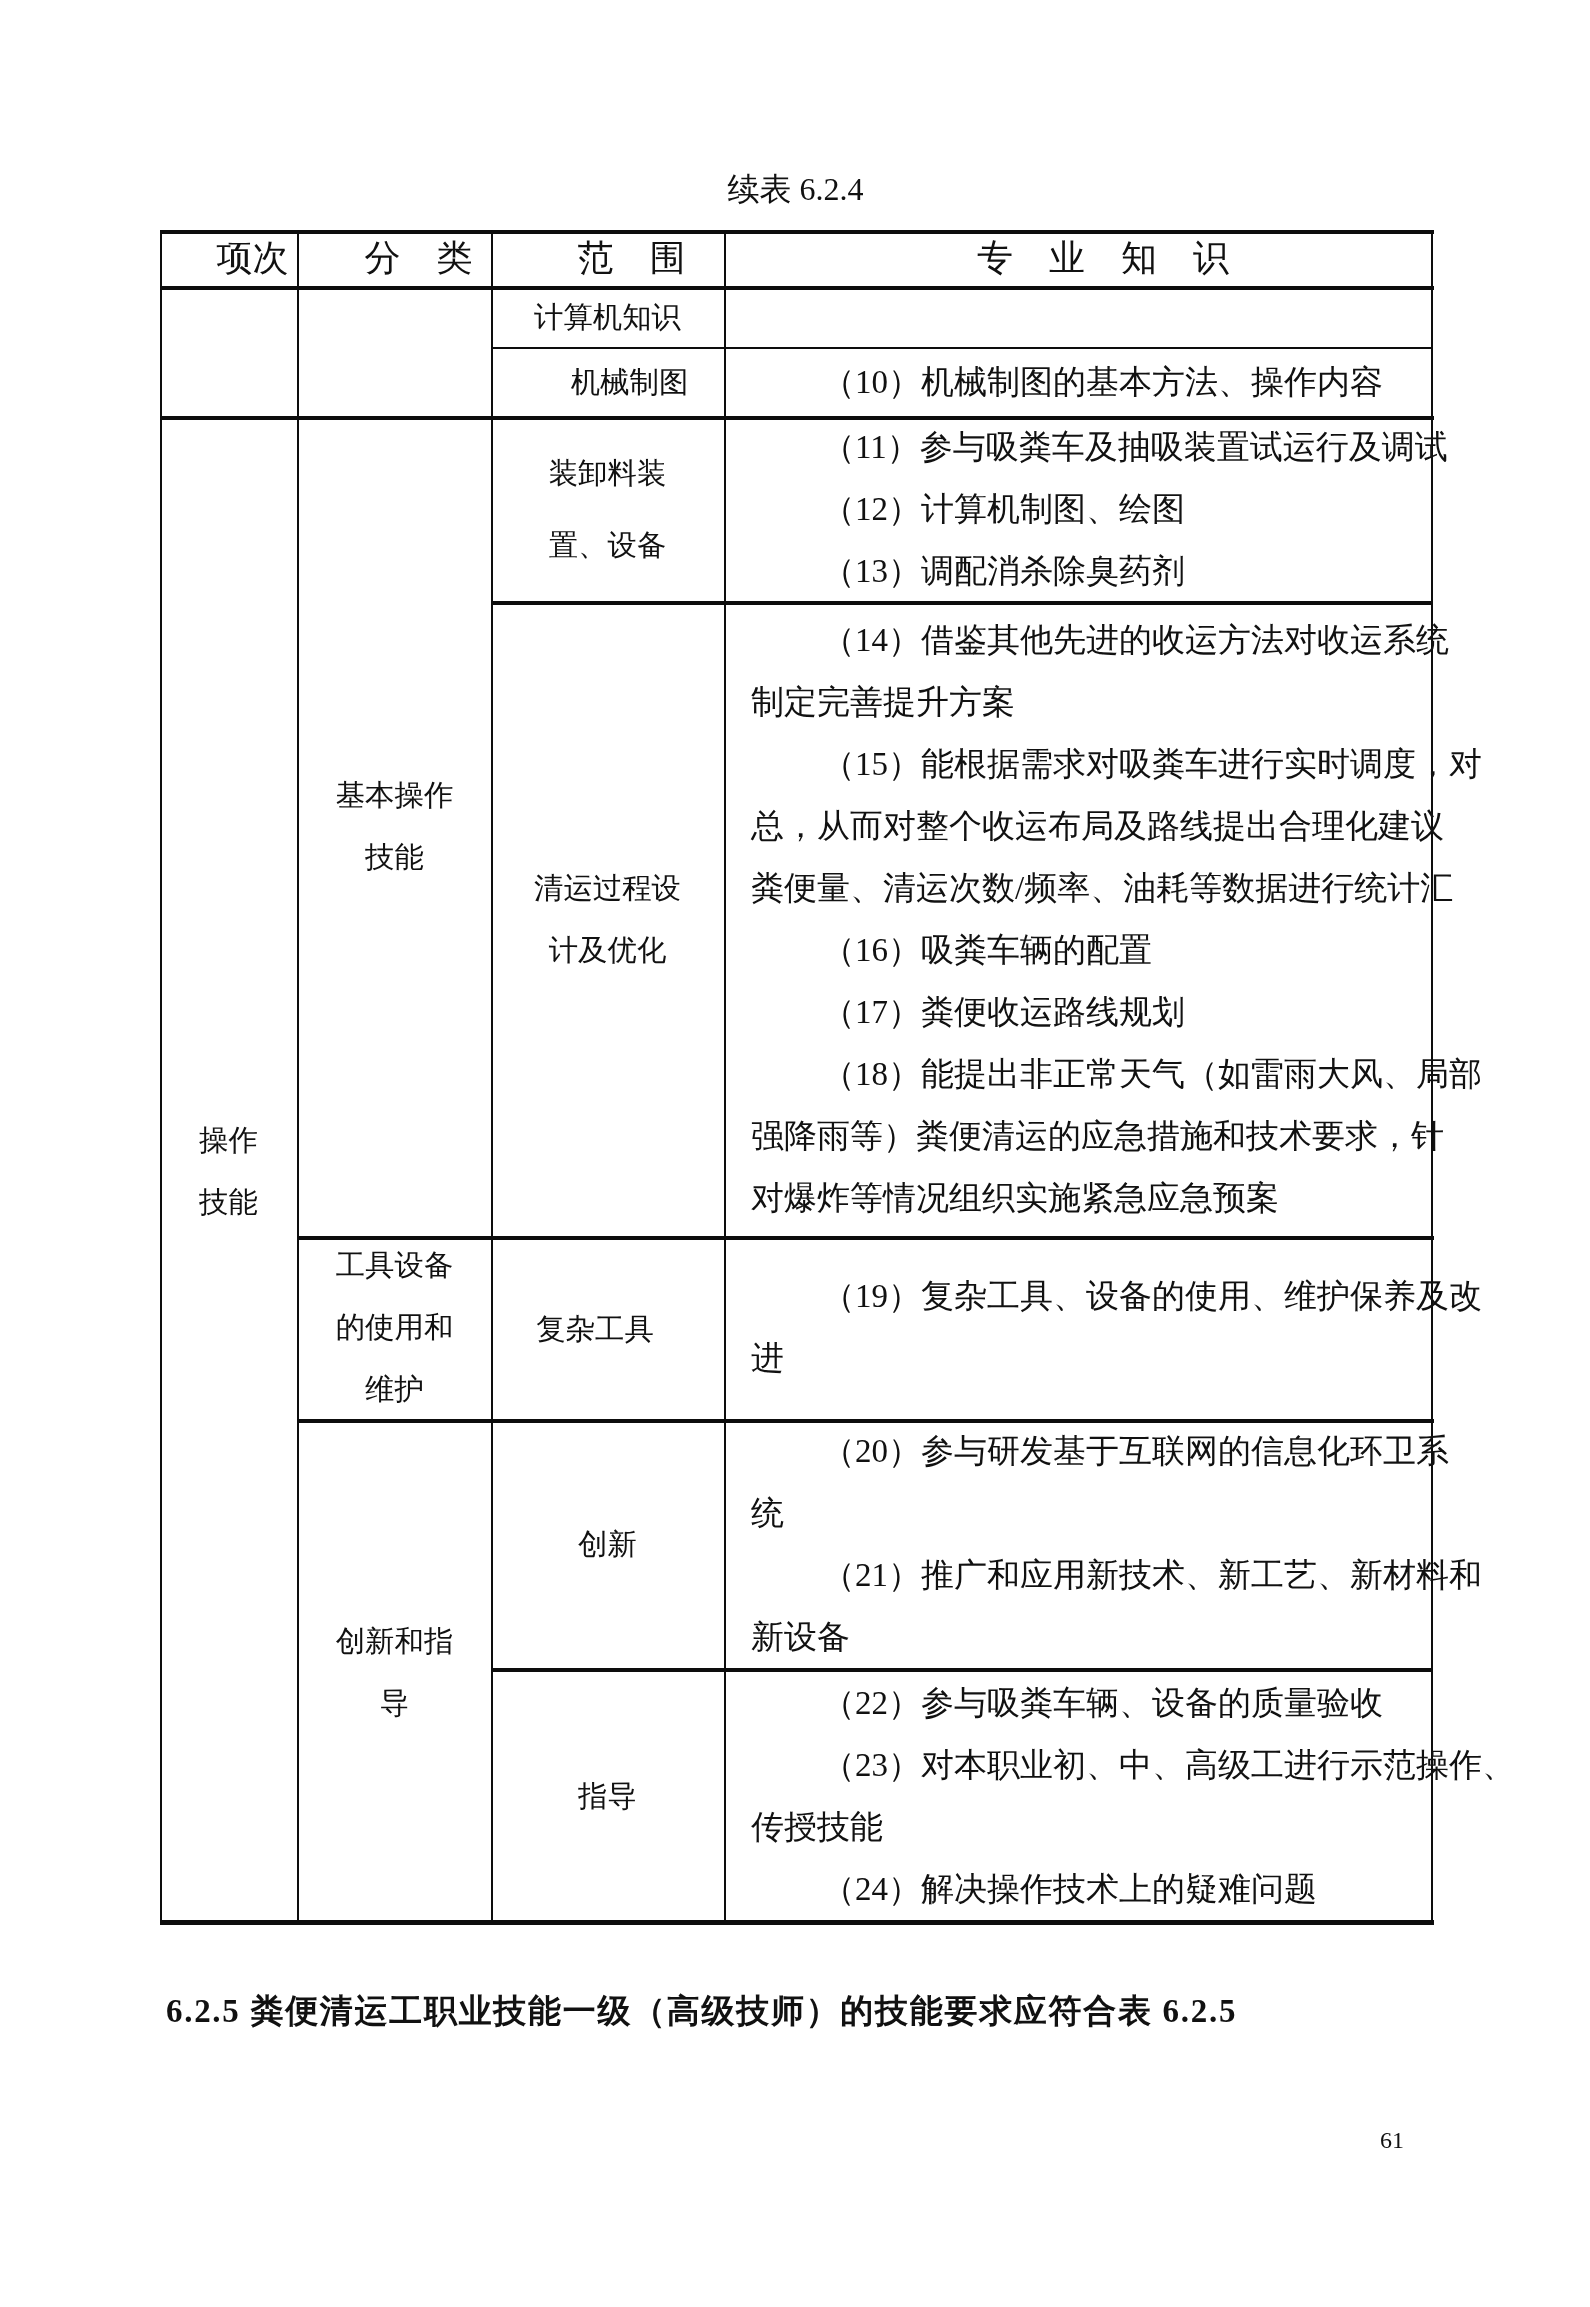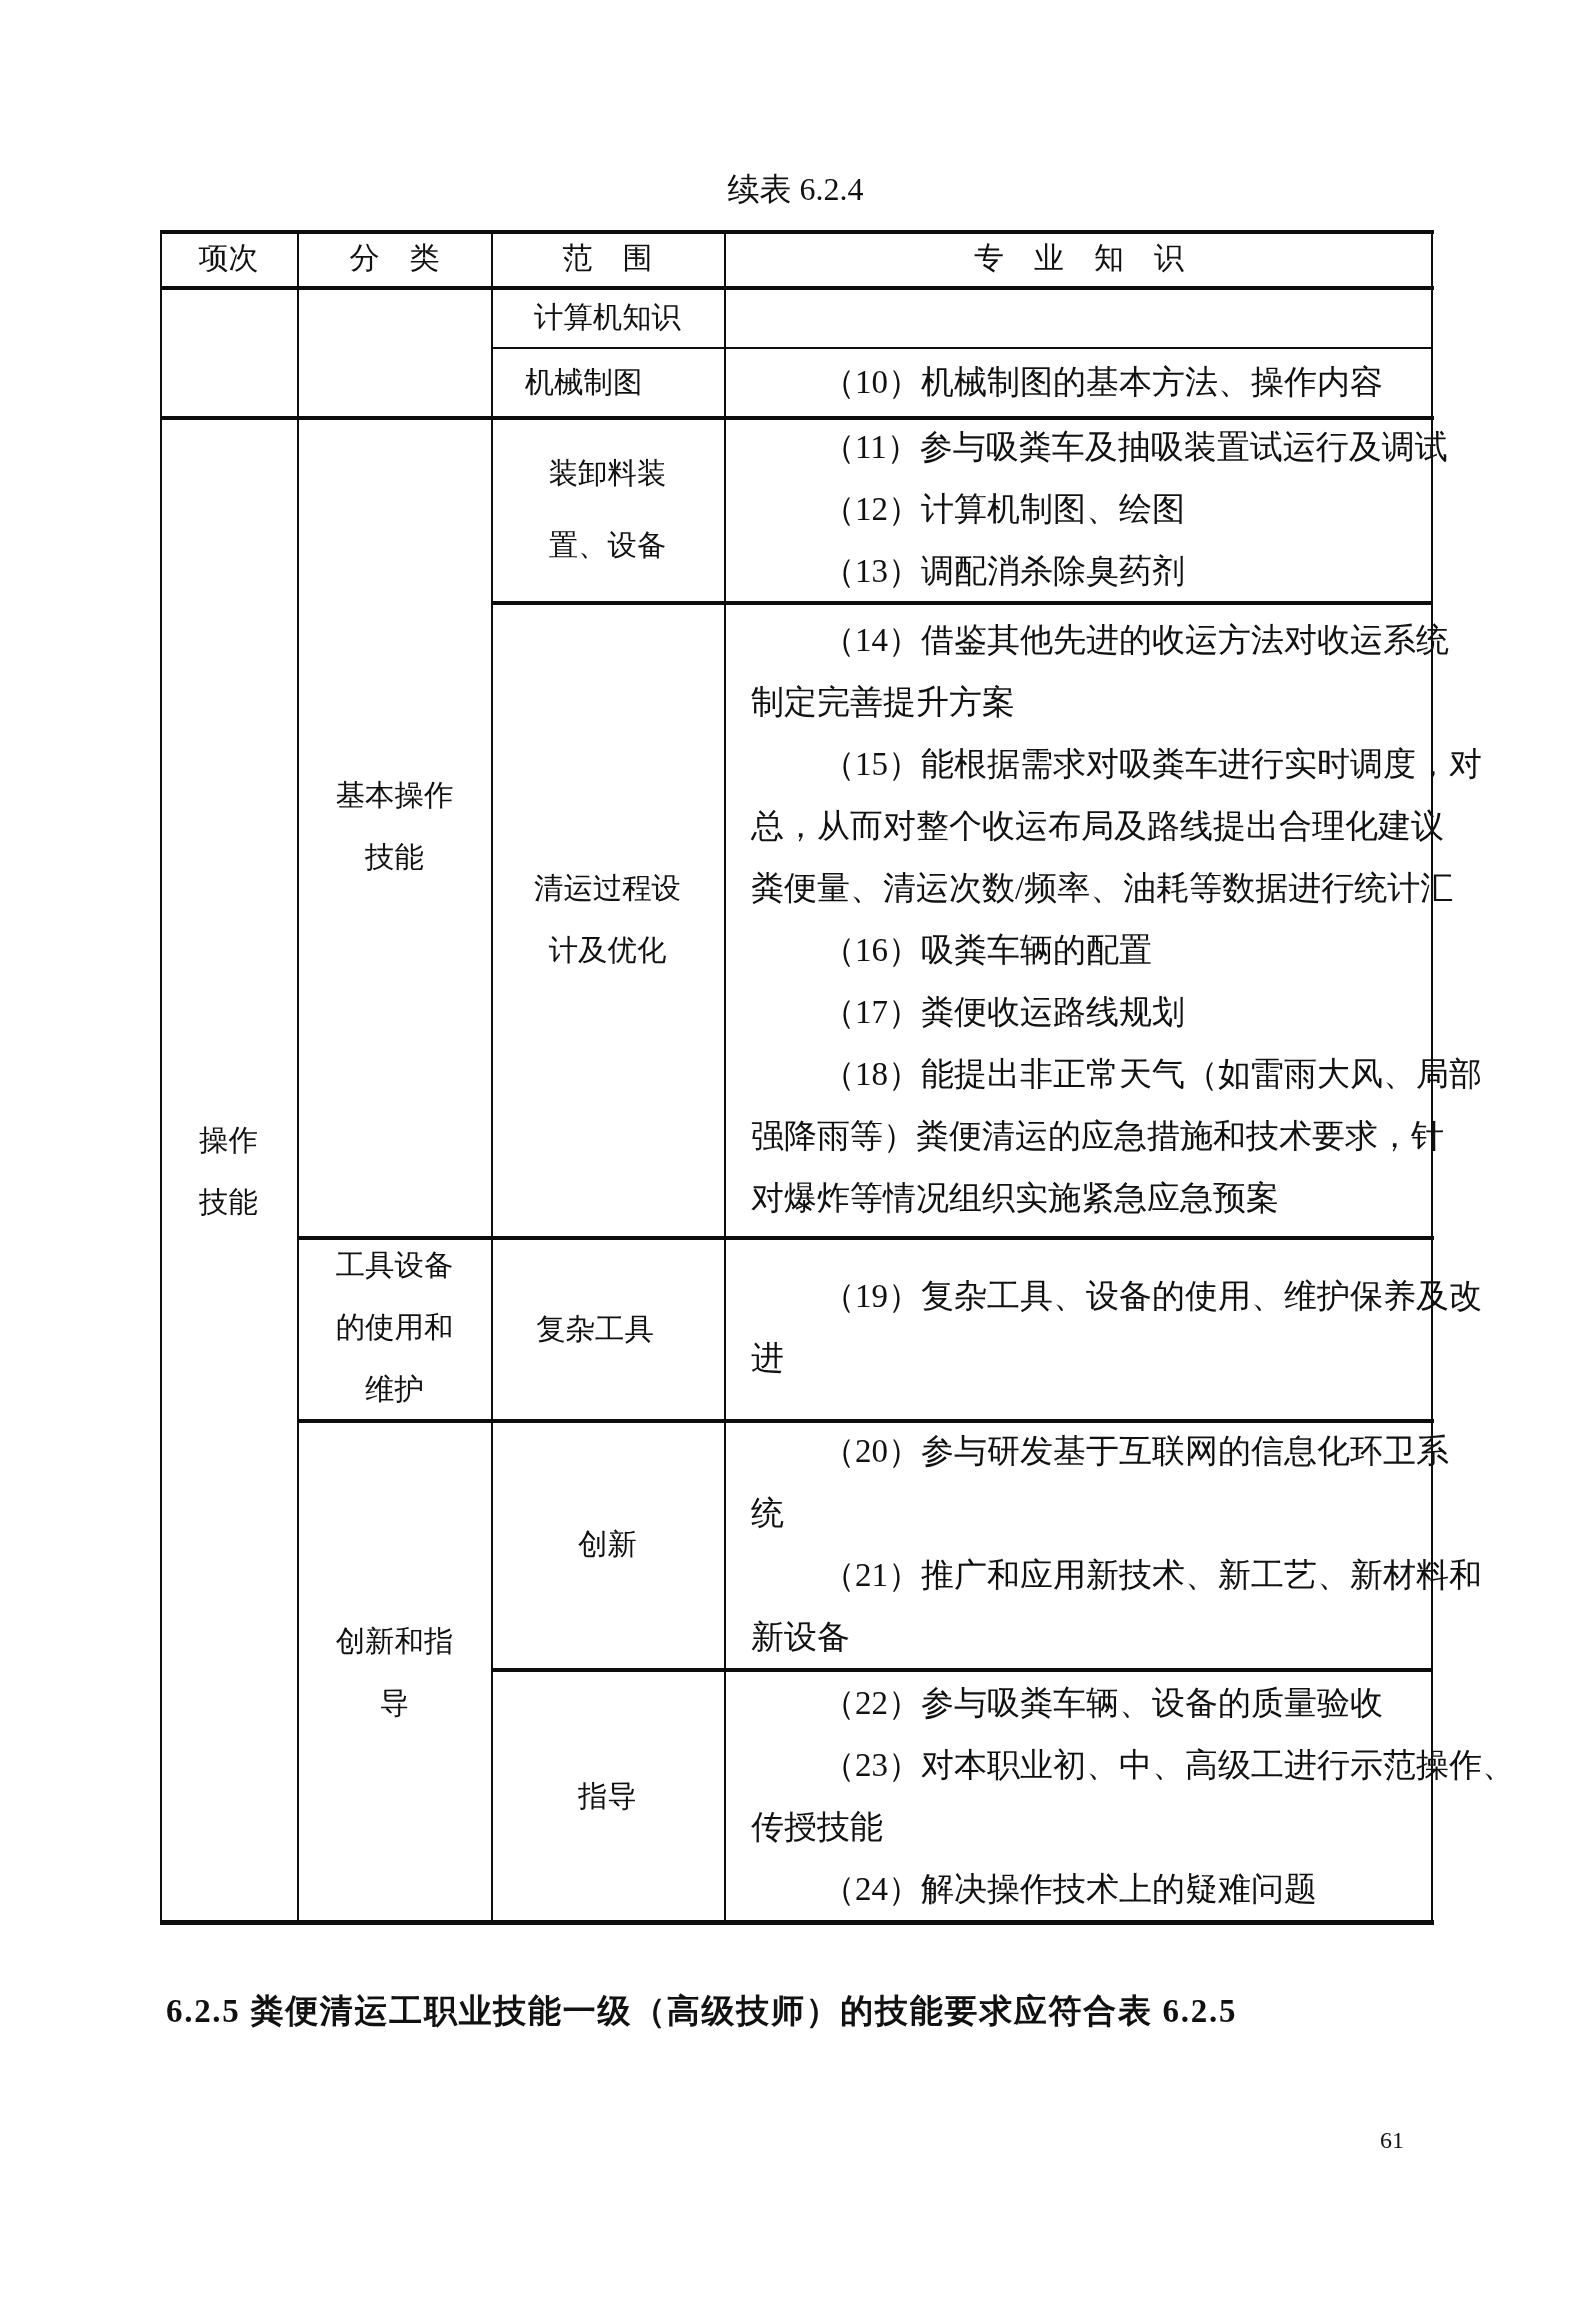--- a/index.html
+++ b/index.html
@@ -43,21 +43,22 @@
     display: flex;
     flex-direction: column;
     align-items: center;
     justify-content: center;
     font-size: 29.4px;
     line-height: 62px;
     text-align: center;
     white-space: nowrap;
   }
   .cell.hdr {
-    font-size: 30px;
+    font-size: 36px;
+    padding-left: 24px;
   }
   .kcell {
     position: absolute;
     display: flex;
     flex-direction: column;
     justify-content: center;
     align-items: flex-start;
     padding-left: 27px;
     padding-right: 40px;
     box-sizing: border-box;
@@ -126,21 +127,21 @@
     <div class="cell hdr" style="left:331px;top:0;width:233px;height:56px;">
       <span>范　围</span>
     </div>
     <div class="cell hdr" style="left:564px;top:0;width:710px;height:56px;">
       <span>专　业　知　识</span>
     </div>
 
     <div class="cell" style="left:331px;top:56px;width:233px;height:61px;">
       <span>计算机知识</span>
     </div>
-    <div class="cell" style="left:331px;top:117px;width:185px;height:69px;">
+    <div class="cell" style="left:331px;top:117px;width:185px;height:69px;padding-left:46px;">
       <span>机械制图</span>
     </div>
     <div class="kcell" style="left:564px;top:117px;width:710px;height:69px;">
       <div class="k-item">
         <p>（10）机械制图的基本方法、操作内容</p>
       </div>
     </div>
 
     <div class="cell" style="left:0;top:186px;width:137px;height:1509px;">
       <span>操作</span>

